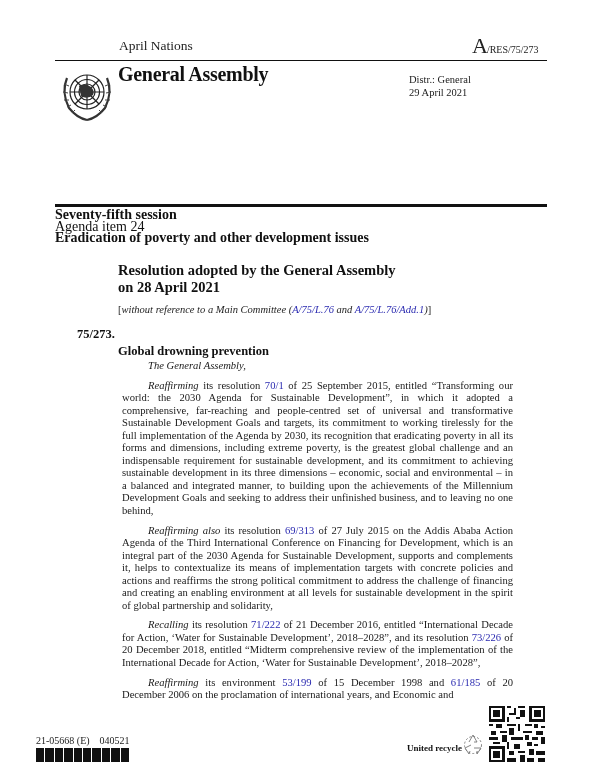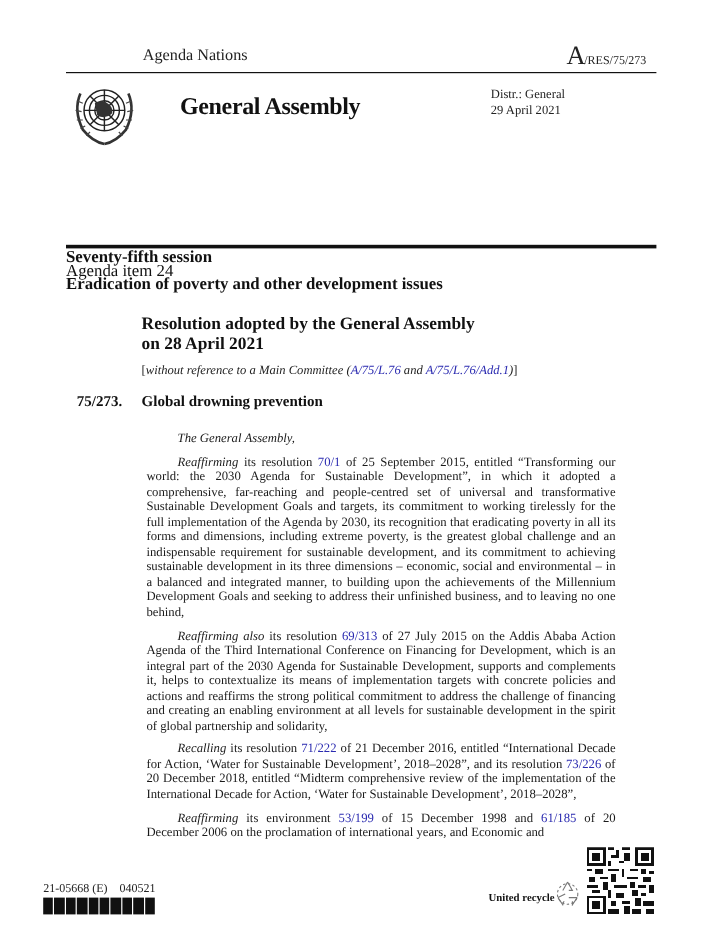--- a/index.html
+++ b/index.html
@@ -7,49 +7,49 @@
     width: 603px; height: 781px; position: relative; overflow: hidden;
     font-family: "Liberation Serif", "DejaVu Serif", serif; color: #111;
   }
   .abs { position: absolute; }
   .un-name { left: 119px; top: 38px; font-size: 13.5px; color: #222; }
   .symbol { left: 472px; top: 33px; font-size: 13px; color: #222; white-space: nowrap; }
   .symbol .big { font-size: 22px; letter-spacing: -1px; }
   .symbol .small { font-size: 10px; }
   .rule-top { left: 55px; top: 60px; width: 492px; height: 1px; background: #111; }
   .emblem { left: 57px; top: 64px; width: 60px; height: 60px; }
-  .ga-title { left: 118px; top: 78px; font-size: 20px; font-weight: bold; letter-spacing: -0.3px; margin-left: 32px; }
+  .ga-title { left: 118px; top: 63px; font-size: 20px; font-weight: bold; letter-spacing: -0.3px; }
   .distr { left: 393px; top: 73px; font-size: 10.5px; line-height: 13px; color: #222; margin-left: 16px; }
   .rule-thick { left: 55px; top: 204px; width: 492px; height: 3px; background: #111; }
   .session { left: 55px; top: 209px; font-size: 14px; line-height: 11.5px; }
   .session .b { font-weight: bold; }
   .res-title { left: 118px; top: 262px; font-size: 14.5px; font-weight: bold; line-height: 17px; }
   .ref { left: 118px; top: 304px; font-size: 10.5px; color: #222; }
   .ref i { font-style: italic; }
   .link { color: #2a2ab0; }
-  .res-num { left: 64px; top: 327px; font-size: 12.5px; font-weight: bold; }
-  .res-name { left: 118px; top: 327px; font-size: 12.5px; font-weight: bold; }
+  .res-num { left: 77px; top: 327px; font-size: 12.5px; font-weight: bold; }
+  .res-name { left: 118px; top: 344px; font-size: 12.5px; font-weight: bold; }
   .body-text {
     left: 118px; top: 360px; width: 395px; font-size: 10.6px; line-height: 12.55px;
     text-align: justify; color: #1a1a1a;
   }
   .body-text p { margin: 0 0 7px 4px; text-indent: 26px; }
   .body-text p.first { margin-bottom: 7px; }
   .body-text i { font-style: italic; }
   .footer-code { left: 36px; top: 735px; font-size: 10px; color: #222; white-space: pre; }
   .barcode { left: 36px; top: 748px; width: 93px; height: 14px; display: flex; gap: 1px; }
   .barcode span { flex: 1; background: #111; }
   .recycle-label { left: 407px; top: 743px; font-size: 9px; font-weight: bold; }
   .recycle-icon { left: 462px; top: 733px; width: 22px; height: 22px; }
   .qr { left: 489px; top: 706px; width: 56px; height: 56px; }
 </style>
 </head>
 <body>
 
-<div class="abs un-name">Agenda Nations</div>
+<div class="abs un-name">April Nations</div>
 <div class="abs symbol"><span class="big">A</span><span class="small">/RES/75/273</span></div>
 <div class="abs rule-top"></div>
 
 <svg class="abs emblem" viewBox="0 0 60 60">
   <g fill="none" stroke="#222" stroke-width="1.2">
     <circle cx="30" cy="28" r="17"></circle>
     <circle cx="30" cy="28" r="12.5"></circle>
     <circle cx="30" cy="28" r="8"></circle>
     <circle cx="30" cy="28" r="3.5"></circle>
     <line x1="30" y1="11" x2="30" y2="45"></line>

